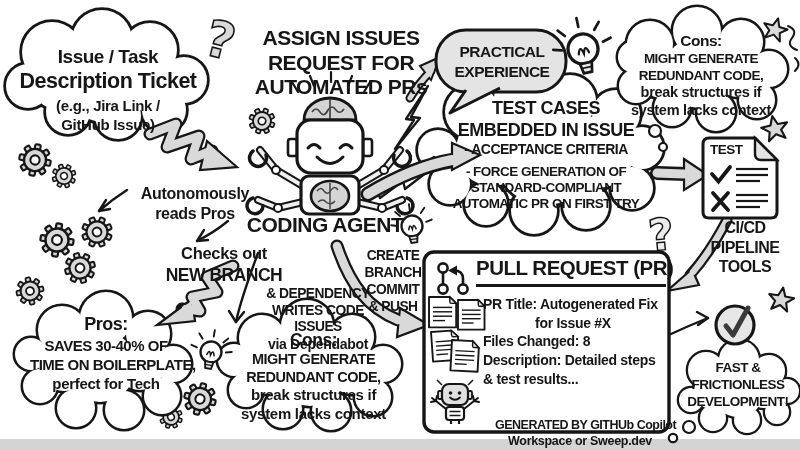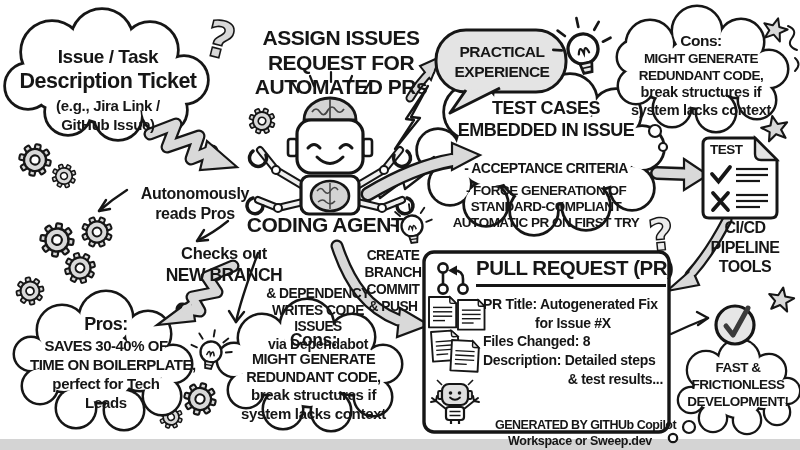--- a/index.html
+++ b/index.html
@@ -412,21 +412,21 @@
   <div class="b8" style="font-size:15.5px;line-height:20px">Cons:</div>
   <div class="b8" style="font-size:13.5px;line-height:16.5px">MIGHT GENERATE</div>
   <div class="b8" style="font-size:13.5px;line-height:16.5px">REDUNDANT CODE,</div>
   <div class="b7" style="font-size:14.5px;line-height:17.5px">break structures if</div>
   <div class="b7" style="font-size:14.5px;line-height:17.5px">system lacks context</div>
 </div>
 
 <div class="t" style="left:440px;top:98px;width:212px">
   <div class="b8" style="font-size:18px;line-height:21.5px">TEST CASES</div>
   <div class="b8" style="font-size:18px;line-height:21.5px">EMBEDDED IN ISSUE</div>
-  <div class="b8" style="font-size:14px;line-height:16px;margin-top:19px">- ACCEPTANCE CRITERIA</div>
+  <div class="b8" style="font-size:14px;line-height:16px;margin-top:0">- ACCEPTANCE CRITERIA</div>
   <div class="b8" style="font-size:13.5px;line-height:16px;margin-top:7px">- FORCE GENERATION OF</div>
   <div class="b8" style="font-size:13.5px;line-height:16px">STANDARD-COMPLIANT</div>
   <div class="b8" style="font-size:13.5px;line-height:16px">AUTOMATIC PR ON FIRST TRY</div>
 </div>
 
 <div class="t" style="left:116px;top:184px;width:158px">
   <div class="b7" style="font-size:16px;line-height:20px">Autonomously</div>
   <div class="b7" style="font-size:16px;line-height:20px">reads Pros</div>
 </div>
 
@@ -465,34 +465,33 @@
 
 <div class="t" style="left:476px;top:256px;width:190px;border-bottom:3px solid #161616;padding-bottom:4px">
   <div class="b8" style="font-size:20.5px">PULL REQUEST (PR)</div>
 </div>
 
 <div class="t" style="left:483px;top:295px;width:180px;text-align:left">
   <div class="b7" style="font-size:14px;line-height:18.7px">PR Title: Autogenerated Fix</div>
   <div class="b7" style="font-size:14px;line-height:18.7px;text-align:center">for Issue #X</div>
   <div class="b7" style="font-size:14px;line-height:18.7px">Files Changed: 8</div>
   <div class="b7" style="font-size:14px;line-height:18.7px">Description: Detailed steps</div>
-  <div class="b7" style="font-size:14px;line-height:18.7px;text-align:right">&amp; test results...</div>
+  <div class="b7" style="font-size:14px;line-height:18.7px;text-align:left">&amp; test results...</div>
 </div>
 
 <div class="t" style="left:495px;top:418px;width:170px">
   <div class="b8" style="font-size:12.5px;line-height:15.8px">GENERATED BY GITHUb Copilot</div>
   <div class="b7" style="font-size:12.5px;line-height:15.8px">Workspace or Sweep.dev</div>
 </div>
 
 <div class="t" style="left:30px;top:313px;width:152px">
   <div class="b8" style="font-size:18px;line-height:23px">Pros:</div>
   <div class="b8" style="font-size:15px;line-height:19px">SAVES 30-40% OF</div>
   <div class="b8" style="font-size:15px;line-height:19px">TIME ON BOILERPLATE,</div>
   <div class="b7" style="font-size:15px;line-height:19px">perfect for Tech</div>
-  <div class="b7" style="font-size:15px;line-height:19px">Leads</div>
 </div>
 
 <div class="t" style="left:231px;top:329px;width:165px">
   <div class="b8" style="font-size:17.5px;line-height:22px">Cons:</div>
   <div class="b8" style="font-size:14.5px;line-height:17.5px">MIGHT GENERATE</div>
   <div class="b8" style="font-size:14.5px;line-height:17.5px">REDUNDANT CODE,</div>
   <div class="b7" style="font-size:15px;line-height:18.5px">break structures if</div>
   <div class="b7" style="font-size:15px;line-height:18.5px">system lacks context</div>
 </div>
 

